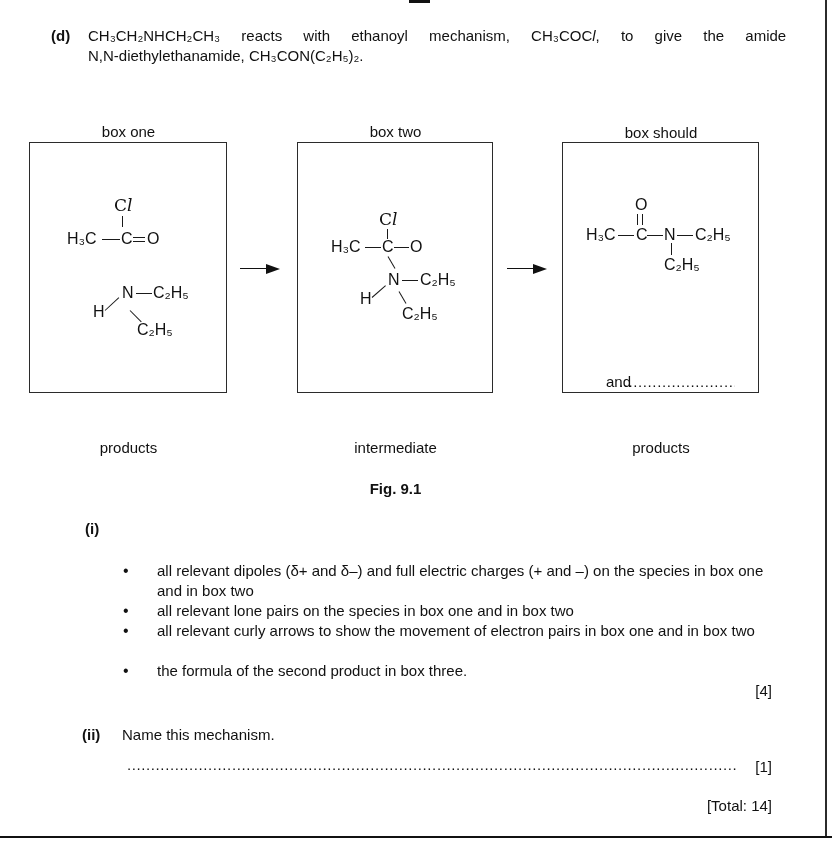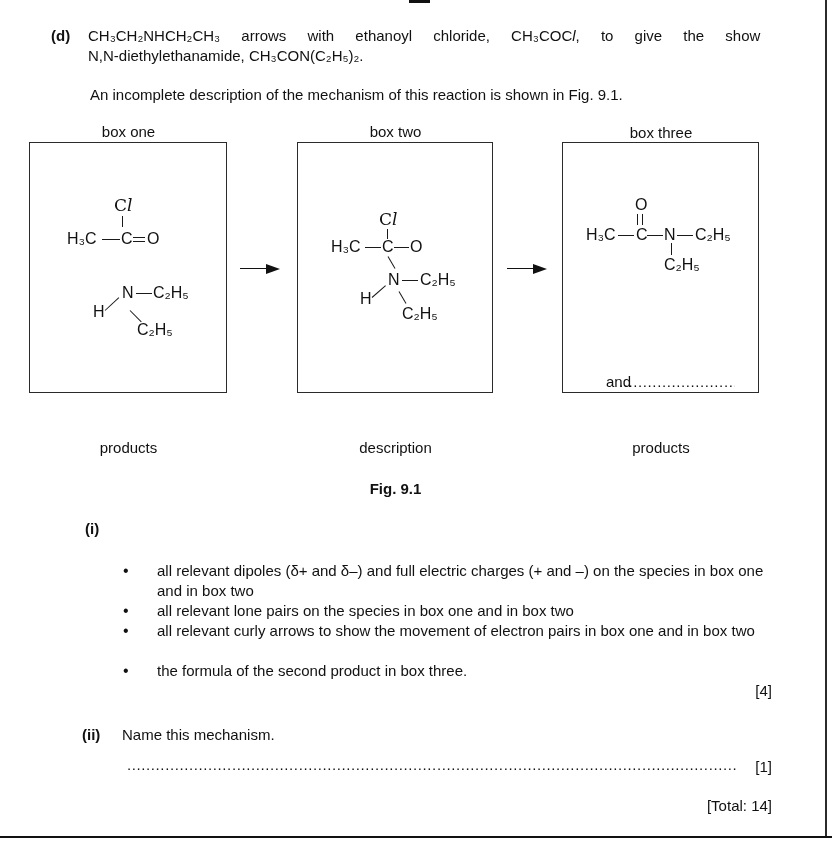--- a/index.html
+++ b/index.html
@@ -27,27 +27,26 @@
 </head>
 <body>
 
 <div class="page">
 
   <div class="abs" style="left:409px;top:0;width:21px;height:2.5px;background:#111"></div>
   <div class="abs" style="left:825px;top:0;width:1.5px;height:838px;background:#2b2b2b"></div>
   <div class="abs" style="left:0;top:836px;width:832px;height:2px;background:#111"></div>
 
   <div class="abs t bold" style="left:51px;top:26px">(d)</div>
-  <div class="abs t" style="left:88px;top:26px;word-spacing:17px"><span>CH₃CH₂NHCH₂CH₃ arrows with ethanoyl chloride, CH₃COC</span><span style="font-style:italic">l</span><span>, to give the show</span></div>
+  <div class="abs t" style="left:88px;top:26px;word-spacing:17px"><span>CH₃CH₂NHCH₂CH₃ reacts with ethanoyl mechanism, CH₃COC</span><span style="font-style:italic">l</span><span>, to give the amide</span></div>
   <div class="abs t" style="left:88px;top:46px">N,N-diethylethanamide, CH₃CON(C₂H₅)₂.</div>
-  <div class="abs t" style="left:90px;top:85px">An incomplete description of the mechanism of this reaction is shown in Fig. 9.1.</div>
 
   <div class="abs t ctr" style="left:297px;top:122px;width:197px">box two</div>
   <div class="abs t ctr" style="left:29px;top:122px;width:199px">box one</div>
-  <div class="abs t ctr" style="left:562px;top:123px;width:198px">box three</div>
+  <div class="abs t ctr" style="left:562px;top:123px;width:198px">box should</div>
 
   <div class="abs box" style="left:29px;top:142px;width:196px;height:249px"></div>
   <div class="abs box" style="left:297px;top:142px;width:194px;height:249px"></div>
   <div class="abs box" style="left:562px;top:142px;width:195px;height:249px"></div>
 
   <div class="abs arrowline" style="left:240px;top:268px;width:28px"></div>
   <div class="abs arrowhead" style="left:266px;top:264px"></div>
   <div class="abs arrowline" style="left:507px;top:268px;width:28px"></div>
   <div class="abs arrowhead" style="left:533px;top:264px"></div>
 
@@ -92,21 +91,21 @@
   <div class="abs hb" style="left:647px;top:235px;width:16px"></div>
   <div class="abs atom" style="left:664px;top:227px">N</div>
   <div class="abs hb" style="left:677px;top:235px;width:16px"></div>
   <div class="abs atom" style="left:695px;top:227px">C₂H₅</div>
   <div class="abs vb" style="left:671px;top:243px;height:12px"></div>
   <div class="abs atom" style="left:664px;top:257px">C₂H₅</div>
   <div class="abs t" style="left:606px;top:372px">and</div>
   <div class="abs t dots" style="left:619px;top:372px;width:116px">.........................</div>
 
   <div class="abs t ctr" style="left:29px;top:438px;width:199px">products</div>
-  <div class="abs t ctr" style="left:297px;top:438px;width:197px">description</div>
+  <div class="abs t ctr" style="left:297px;top:438px;width:197px">intermediate</div>
   <div class="abs t ctr" style="left:562px;top:438px;width:198px">products</div>
 
   <div class="abs t ctr bold" style="left:297px;top:479px;width:197px">Fig. 9.1</div>
 
   <div class="abs t bold" style="left:85px;top:519px">(i)</div>
 
   <div class="abs bullet" style="left:123px;top:561px">•</div>
   <div class="abs t wrap" style="left:157px;top:561px;width:620px">all relevant dipoles (δ+ and δ–) and full electric charges (+ and –) on the species in box one and in box two</div>
 
   <div class="abs bullet" style="left:123px;top:601px">•</div>

